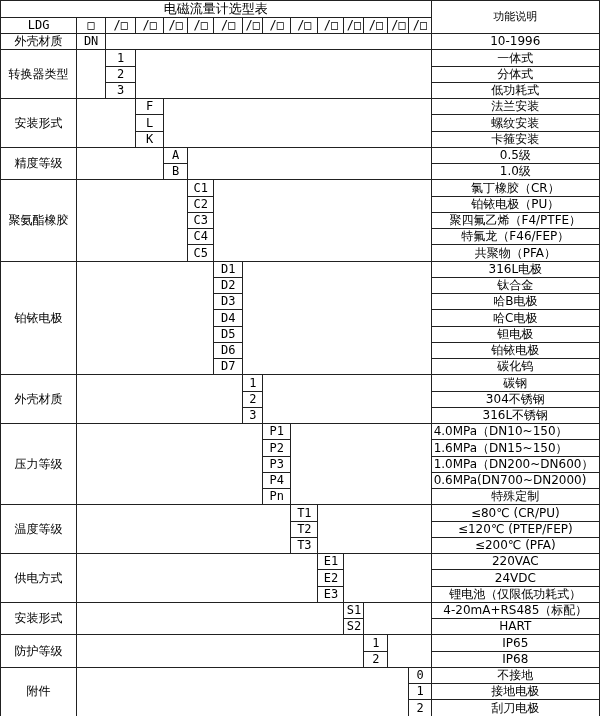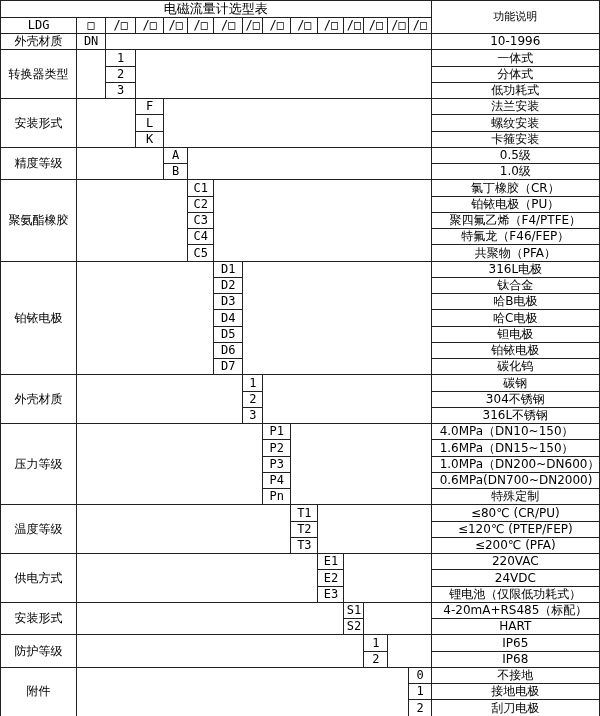--- a/index.html
+++ b/index.html
@@ -19,21 +19,21 @@
     font-size:12px;
     line-height:1.05;
     text-align:center;
     vertical-align:middle;
     white-space:nowrap;
     overflow:hidden;
   }
   td.title-cell{font-size:13px;}
   td.header-cell{font-size:11px;margin-top:12px;}
   td.code{font-family:"DejaVu Sans Mono","Liberation Mono",monospace;font-size:12px;}
-  td.func-left{text-align:left;padding-left:8px;}
+  td.func-left{text-align:left;padding-left:2px;}
   tr.title-row{height:17px;}
   tr.model-row{height:16px;}
   tr.content-row{height:16.26px;}
 </style>
 </head>
 <body>
 
 <table>
   <colgroup>
     <col style="width:76px">

